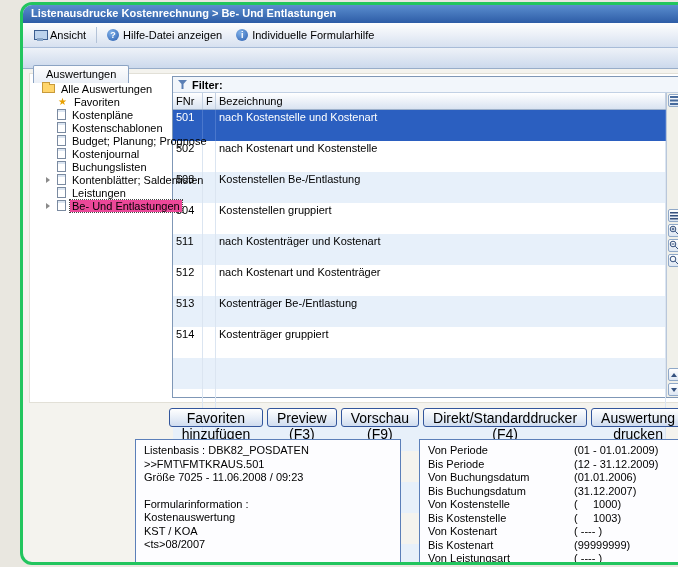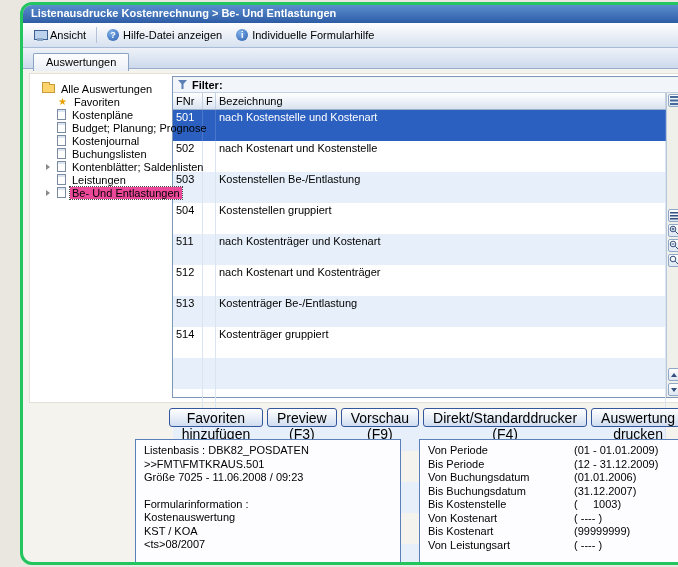--- a/index.html
+++ b/index.html
@@ -24,21 +24,21 @@
   .mon-icon::after { content:""; position:absolute; left:3px; top:8px; width:6px; height:3px;
                      background:#8aa6c8; }
   .circ { display:inline-flex; align-items:center; justify-content:center; width:12px; height:12px;
           border-radius:50%; background:radial-gradient(circle at 35% 30%, #7fb0e8, #2b5fb0);
           color:#fff; font-size:9px; font-weight:bold; line-height:12px; }
 
   .tabstrip { height:21px; background:linear-gradient(#eef2f8,#ccd9ec);
               border-bottom:1px solid #98adc9; padding:3px 10px 0; }
   .tab { display:inline-block; background:linear-gradient(#fdfdfe,#eaeff6);
          border:1px solid #8ba3c3; border-bottom:none; border-radius:2px 2px 0 0;
-         padding:2px 12px 3px; position:relative; top:2px; }
+         padding:2px 12px 3px; position:relative; top:14px; }
 
   .content { padding:4px 6px 0; }
   .upper { display:flex; height:330px; background:#fff; border:1px solid #e2e0d7; }
 
   
   .tree { width:134px; padding:8px 2px 0 12px; flex:none; }
   .titem { display:flex; align-items:center; gap:4px; height:13px; margin-bottom:0; position:relative; white-space:nowrap; }
   .titem .lbl { padding:0 2px; }
   .titem.child { padding-left:15px; }
   .titem.selected .lbl { outline:1px dotted #444; background:#ec4899; }
@@ -131,20 +131,24 @@
         <div class="titem child">
           <span class="star">★</span>
           <span class="lbl">Favoriten</span>
         </div>
         <div class="titem child">
           <span class="doc"></span>
           <span class="lbl">Kostenpläne</span>
         </div>
         <div class="titem child">
           <span class="doc"></span>
+          <span class="lbl">Kostenschablonen</span>
+        </div>
+        <div class="titem child">
+          <span class="doc"></span>
           <span class="lbl">Budget; Planung; Prognose</span>
         </div>
         <div class="titem child">
           <span class="doc"></span>
           <span class="lbl">Kostenjournal</span>
         </div>
         <div class="titem child">
           <span class="doc"></span>
           <span class="lbl">Buchungslisten</span>
         </div>
@@ -363,20 +367,24 @@
           </div>
         <div class="irow">
             <span class="ilabel">Von Buchungsdatum</span>
             <span class="ival">(01.01.2006)</span>
           </div>
         <div class="irow">
             <span class="ilabel">Bis Buchungsdatum</span>
             <span class="ival">(31.12.2007)</span>
           </div>
         <div class="irow">
+            <span class="ilabel">Von Kostenstelle</span>
+            <span class="ival">(     1000)</span>
+          </div>
+        <div class="irow">
             <span class="ilabel">Bis Kostenstelle</span>
             <span class="ival">(     1003)</span>
           </div>
         <div class="irow">
             <span class="ilabel">Von Kostenart</span>
             <span class="ival">( ---- )</span>
           </div>
         <div class="irow">
             <span class="ilabel">Bis Kostenart</span>
             <span class="ival">(99999999)</span>

